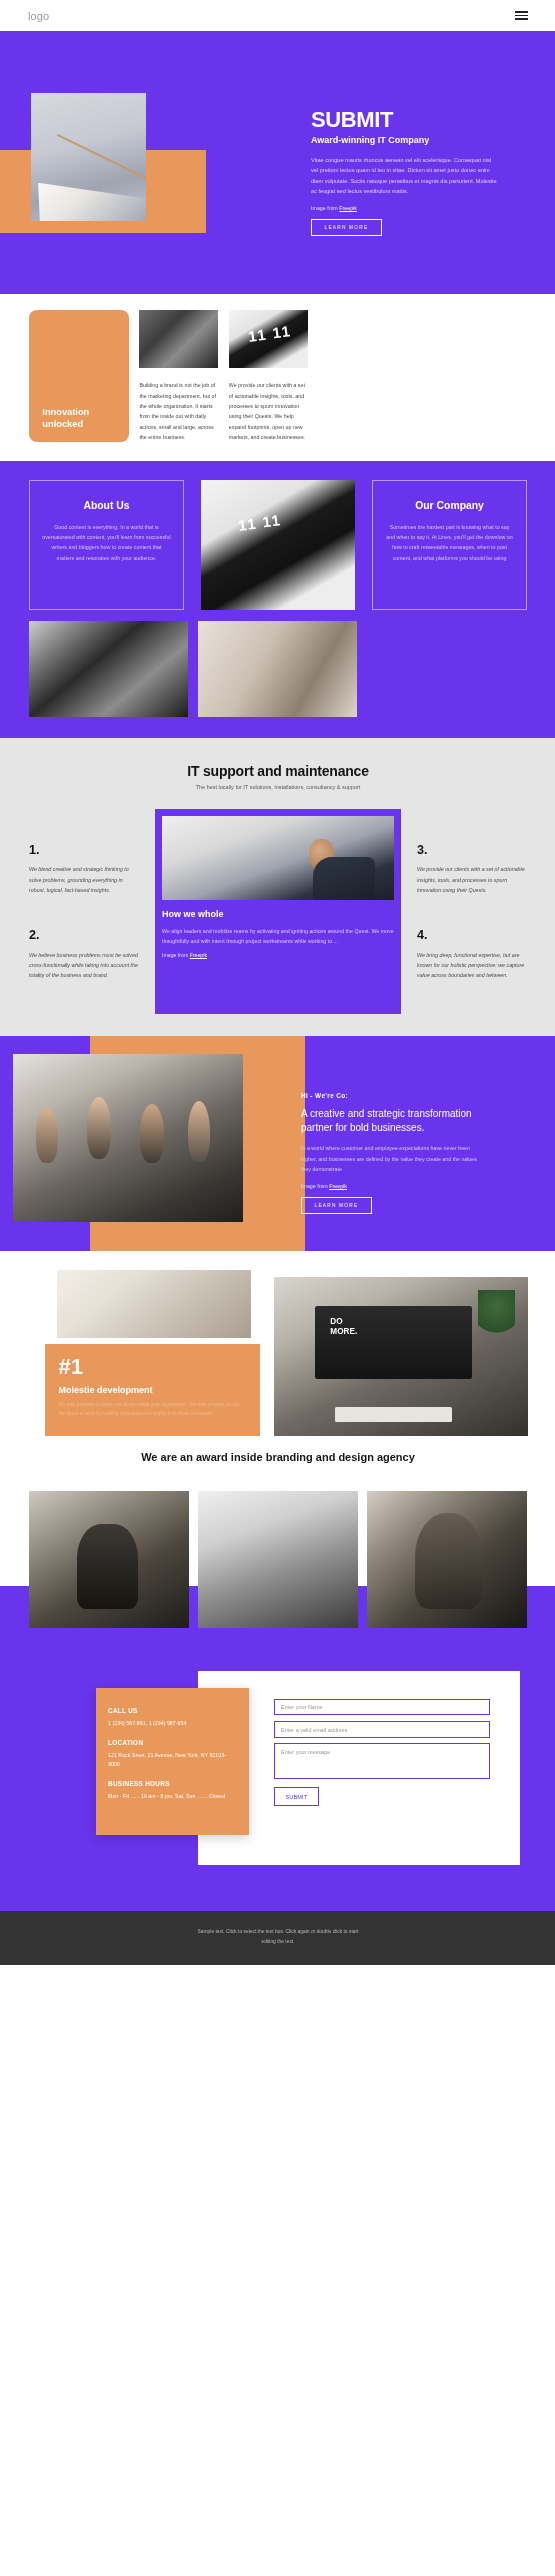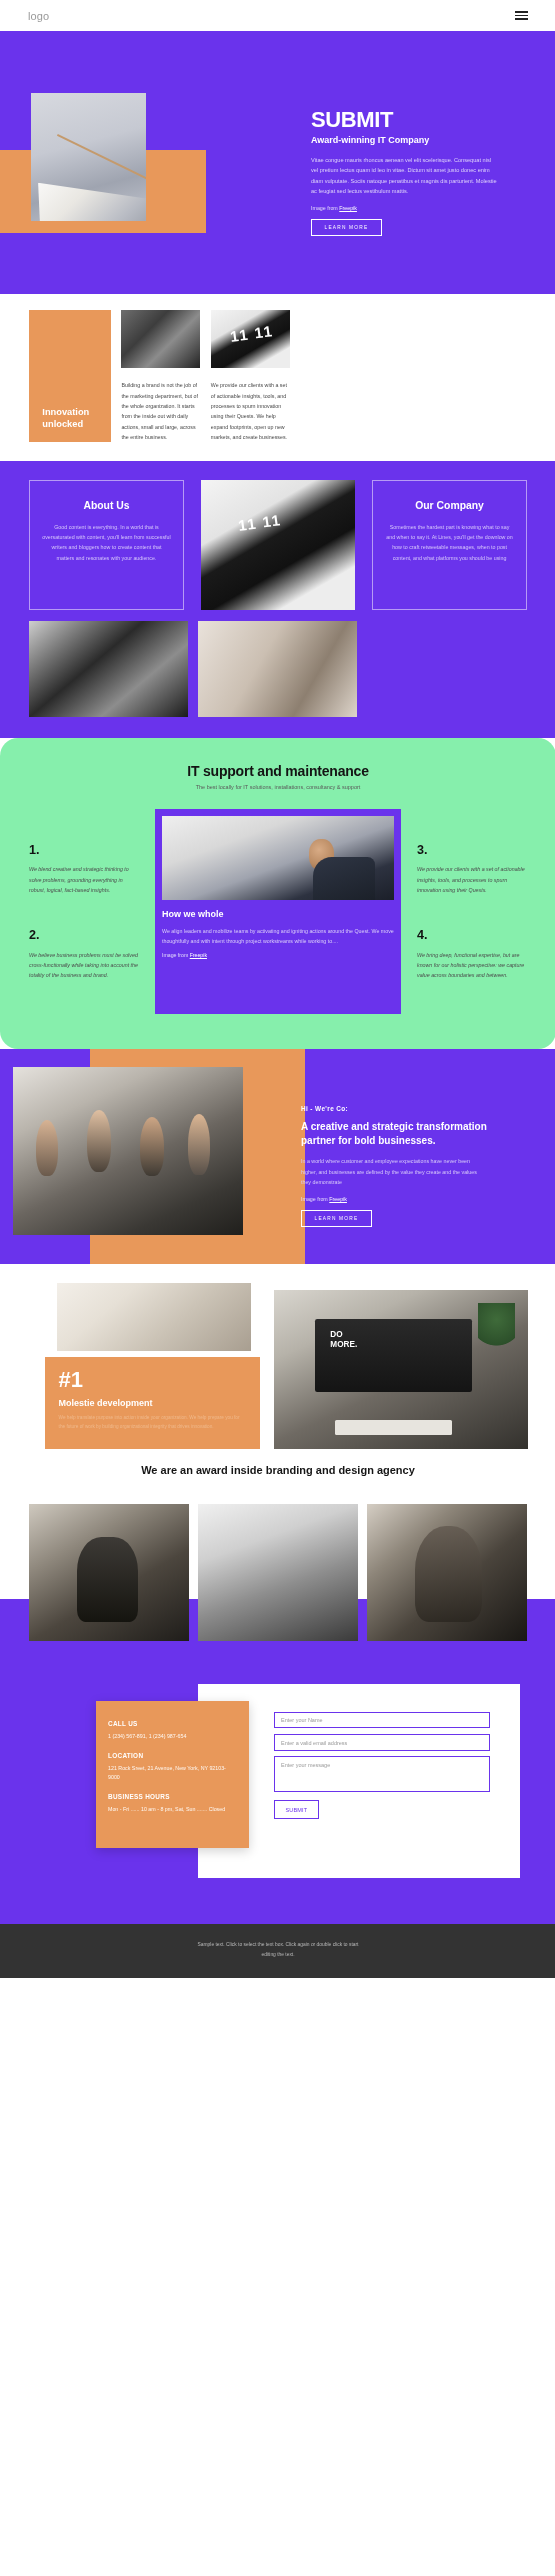--- a/index.html
+++ b/index.html
@@ -61,22 +61,22 @@
   .btn-outline {
     display: inline-block; margin-top: 7.4px; border: 0.7px solid #fff; color: #fff;
     font-size: 4.8px; letter-spacing: 1.2px; padding: 5.2px 12.6px; background: none;
     cursor: pointer; font-family: inherit;
   }
 
   
   .innovation { background: #fff; padding: 16.3px 0 19px; position: relative; }
   .inno-wrap { width: 498px; margin: 0 auto; display: flex; gap: 10.4px; }
   .inno-orange {
-    width: 82px; background: #e8985a; min-height: 109px;
-    display: flex; align-items: flex-end; padding: 0 0 12px 13.3px;
+    width: 100px; background: #e8985a; min-height: 109px;
+    display: flex; align-items: flex-end; padding: 0 0 12px 13.3px; border-radius: 8px;
   }
   .inno-orange h3 { color: #fff; font-size: 9.3px; font-weight: 800; line-height: 1.25; }
   .inno-col { width: 79px; }
   .inno-col .ph { width: 100%; height: 58px; margin-bottom: 12px; }
   .ph-gray {
     background: linear-gradient(135deg,#6e6e6e 0%,#3d3d3d 35%,#8c8c8c 60%,#232323 100%);
   }
   .ph-desk {
     background: linear-gradient(150deg,#f4f4f4 0%,#e3e3e3 30%,#1a1a1a 45%,#111 62%,#ededed 80%);
     position: relative; overflow: hidden;
@@ -103,21 +103,21 @@
     width: 159px; background: #e8985a; padding: 18px 12px 19px; text-align: center;
     min-height: 96px;
   }
   .mission h4 { color: #fff; font-size: 9.6px; font-weight: 800; margin-bottom: 9px; }
   .mission p { font-size: 5.2px; line-height: 1.9; color: #fbe8d7; }
   .ph-block { width: 159px; height: 96px; }
   .ph-laptop { background: linear-gradient(140deg,#cfcfcf 0%,#2a2a2a 42%,#8d8d8d 68%,#1b1b1b 100%); }
   .ph-coffee { background: linear-gradient(120deg,#e9e2db 0%,#cbbfb2 40%,#8d7f70 70%,#ded5cb 100%); }
 
   
-  .support { background: #86efac; padding: 25px 0 35px; border-radius: 18px; }
+  .support { background: #e5e5e5; padding: 25px 0 22px; }
   .support h2 {
     text-align: center; font-size: 14px; font-weight: 800; color: #141414;
     letter-spacing: -0.2px;
   }
   .support .lead { text-align: center; font-size: 5.5px; color: #5a5a5a; margin-top: 5.2px; }
   .support-grid {
     width: 498px; margin: 19px auto 0; display: grid;
     grid-template-columns: 110px 1fr 110px; gap: 16.3px;
   }
   .num-item { margin-bottom: 33px; }
@@ -156,21 +156,21 @@
   .creative-img .p1, .creative-img .p2, .creative-img .p3, .creative-img .p4 {
     position: absolute; border-radius: 50% 50% 40% 40%;
   }
   .creative-img .p1 { left: 10%; top: 32%; width: 22px; height: 56px; background: linear-gradient(#d7b394,#6a5a4c); }
   .creative-img .p2 { left: 32%; top: 26%; width: 24px; height: 62px; background: linear-gradient(#e0c0a2,#4b4239); }
   .creative-img .p3 { left: 55%; top: 30%; width: 24px; height: 59px; background: linear-gradient(#cda685,#3f3a33); }
   .creative-img .p4 { left: 76%; top: 28%; width: 22px; height: 61px; background: linear-gradient(#dbb694,#585049); }
   .creative-copy { position: absolute; left: 301px; top: 56px; width: 222px; }
   .eyebrow { font-size: 6.4px; font-weight: 800; color: #fff; letter-spacing: 0.4px; }
   .creative-copy h3 {
-    font-size: 10px; font-weight: 700; color: #fff; line-height: 1.42; margin-top: 8.2px;
+    font-size: 10px; font-weight: 400; color: #fff; line-height: 1.42; margin-top: 8.2px;
     max-width: 189px;
   }
   .creative-copy p {
     font-size: 5.3px; line-height: 1.95; color: #d8caf9; margin-top: 8.2px; max-width: 185px;
   }
 
   
   .concept { background: #fff; padding: 19px 0 7.4px; position: relative; }
   .concept-wrap { width: 498px; margin: 0 auto; position: relative; height: 170px; }
   .concept-img-top {

